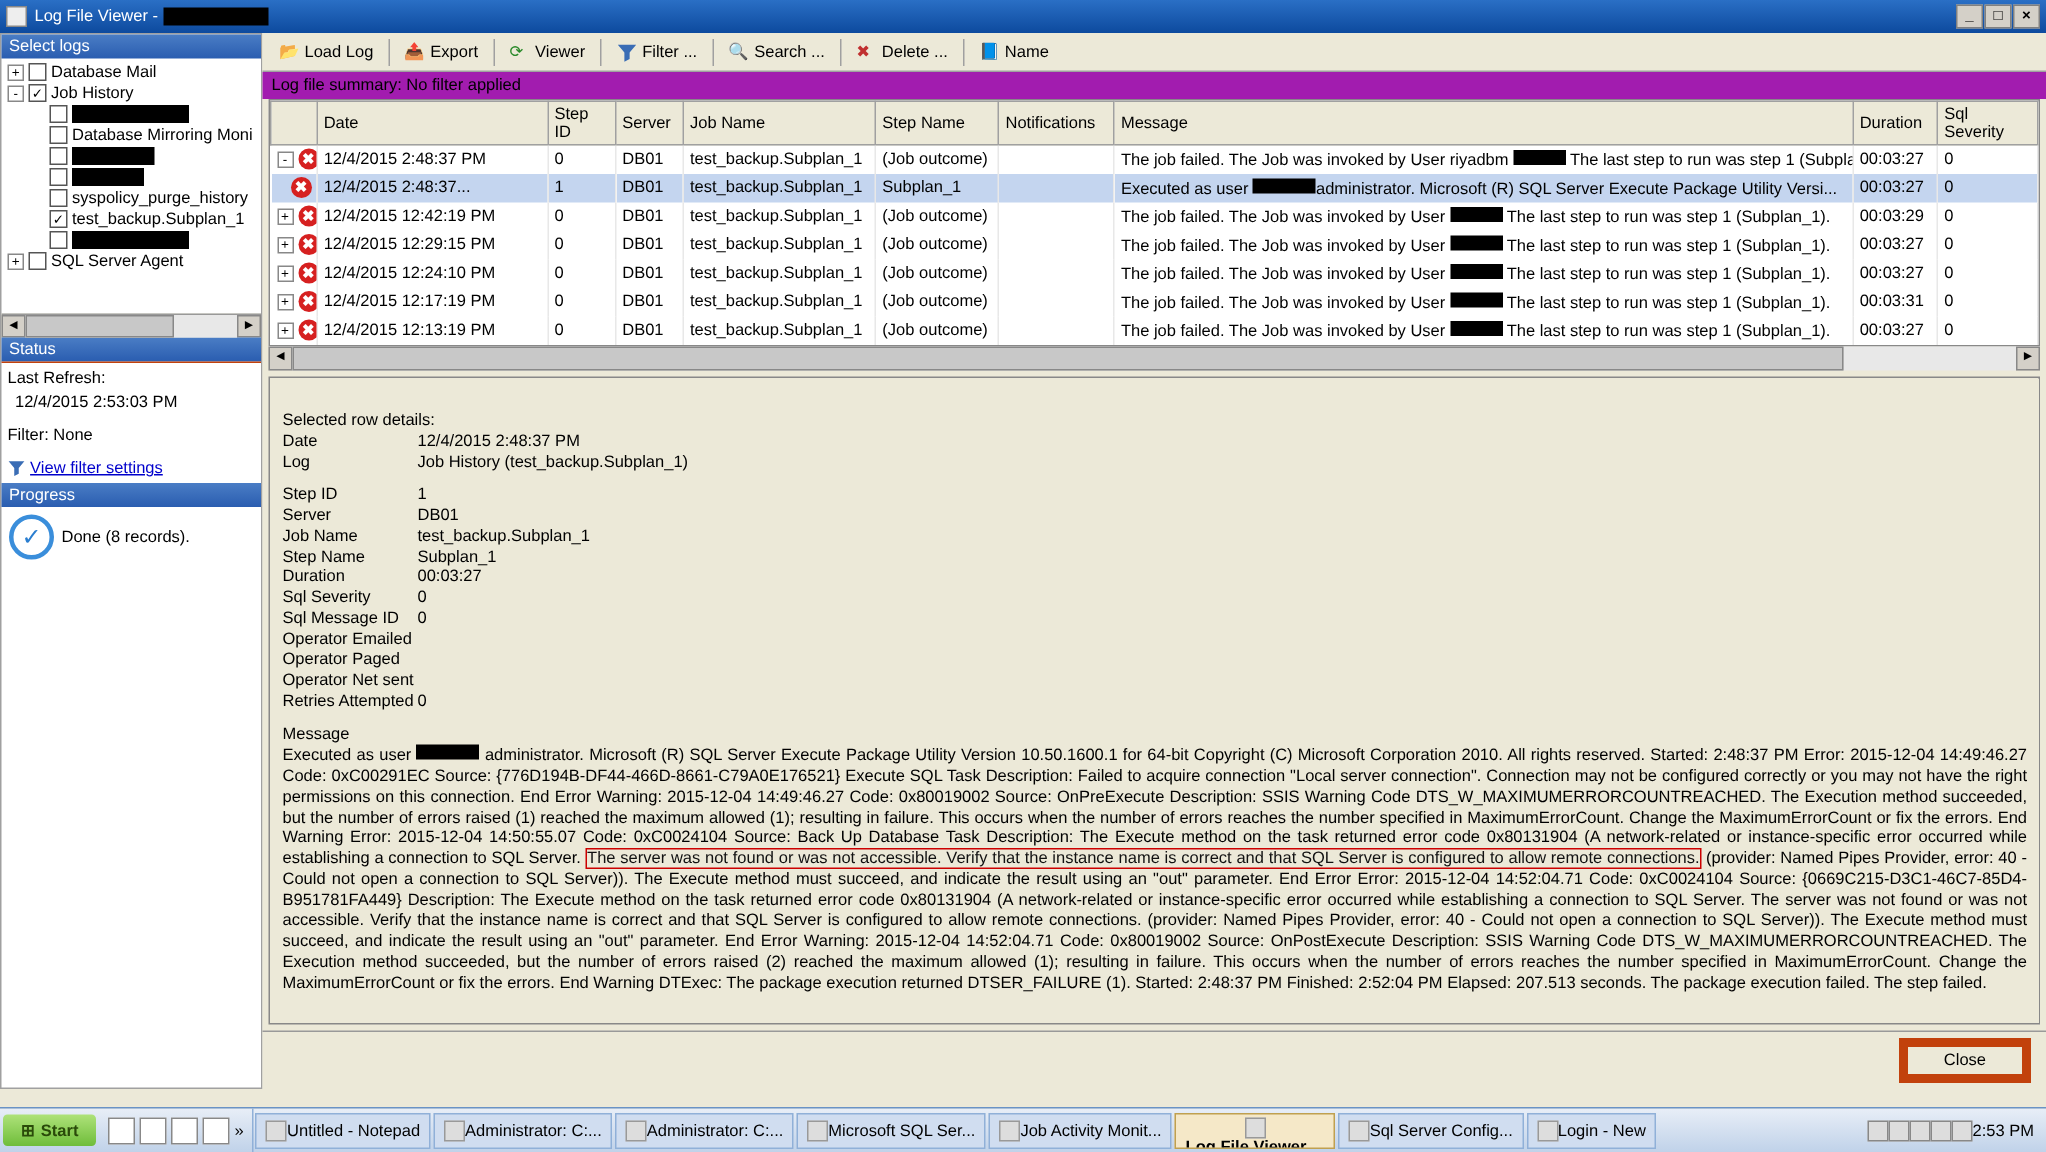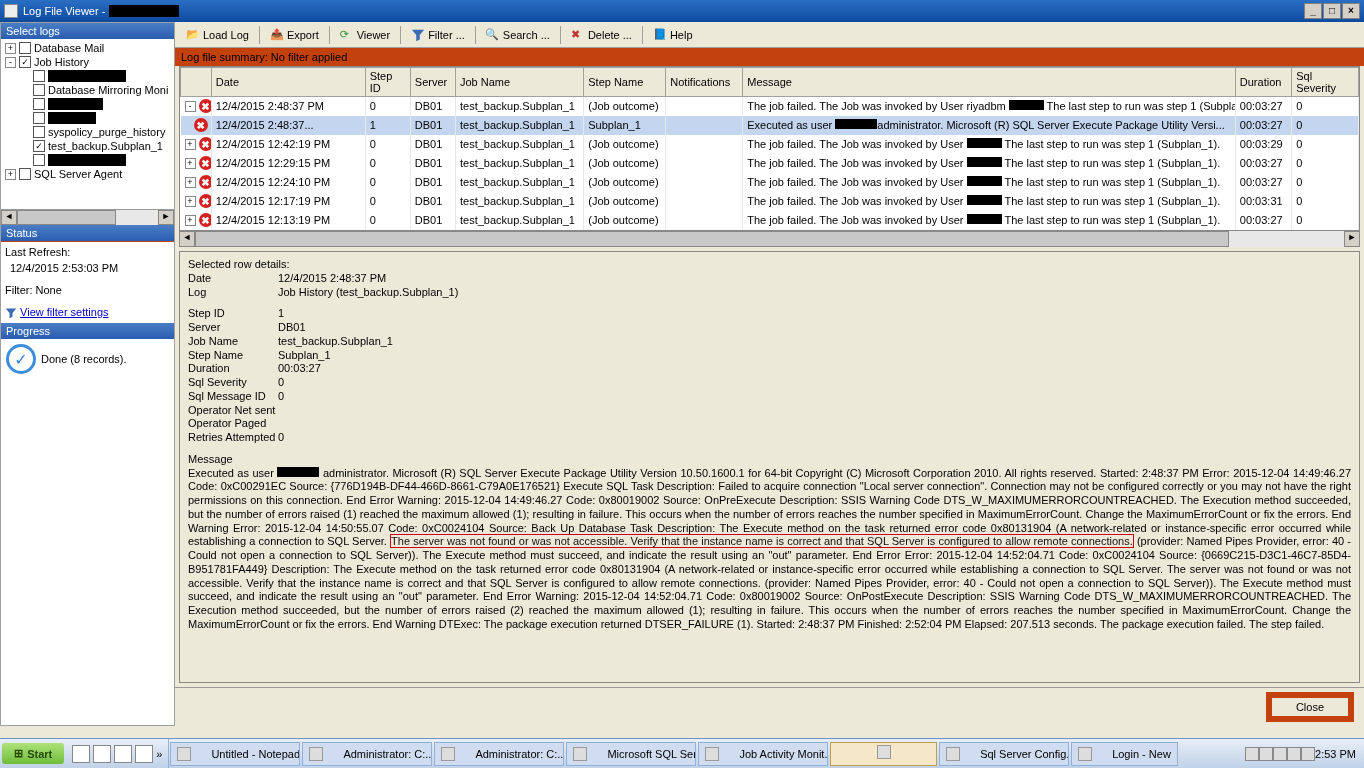--- a/index.html
+++ b/index.html
@@ -23,49 +23,49 @@
 .scrollrow .thumb { position:absolute; left:0; width:70%; height:100%; background:#c8c8c8; border:1px solid #888; }
 .statusbox { border-top:1px solid #c2410c; padding:4px; }
 .link { color:#0000cc; text-decoration:underline; cursor:pointer; }
 .funnelicon { width:12px; height:12px; display:inline-block; vertical-align:middle; }
 .progress-icon { width:30px; height:30px; border:3px solid #3a8edb; border-radius:50%; display:flex; align-items:center; justify-content:center; color:#2a7ed0; font-size:16px; margin:5px; }
 .rightpane { flex:1; display:flex; flex-direction:column; background:#ece9d8; }
 .toolbar { height:26px; background:#ece9d8; border-bottom:1px solid #a0a0a0; display:flex; align-items:center; padding:0 5px; gap:2px; }
 .tbtn { display:flex; align-items:center; gap:3px; padding:2px 6px; cursor:pointer; }
 .sep { width:1px; height:18px; background:#a0a0a0; margin:0 2px; }
 .ticon { width:14px; height:14px; display:inline-block; }
-.summarybar { padding:3px 6px; background:#c2410c; }
+.summarybar { padding:3px 6px; background:#a21caf; }
 .gridwrap { border:1px solid #888; background:#fff; margin:0 4px; height:165px; overflow:hidden; position:relative; }
 .grid { width:100%; border-collapse:collapse; table-layout:fixed; }
 .grid th { background:#ece9d8; border:1px solid #a0a0a0; padding:2px 4px; text-align:left; font-weight:normal; height:18px; }
 .grid td { border-right:1px solid #e8e8e8; padding:1px 4px; height:19px; white-space:nowrap; overflow:hidden; }
 .grid tr.sel td { background:#c4d5ef; }
 .col-expand { width:30px; }
 .col-date { width:150px; }
 .col-step { width:44px; }
 .col-srv { width:44px; }
 .col-job { width:125px; }
 .col-sname { width:80px; }
 .col-notif { width:75px; }
 .col-msg { width:480px; }
 .col-dur { width:55px; }
 .col-sev { width:65px; }
 .erricon { width:14px; height:14px; background:#d62020; border-radius:50%; display:inline-flex; align-items:center; justify-content:center; color:#fff; font-weight:bold; font-size:10px; vertical-align:middle; }
 .hscrollg { display:flex; height:16px; background:#ece9d8; }
-.detailpane { flex:1; margin:4px; border:1px solid #888; background:#ece9d8; padding:6px 8px; overflow:auto; font-size:11px; line-height:1.25; }
+.detailpane { flex:1; margin:4px; border:1px solid #888; background:#ece9d8; padding:22px 8px; overflow:auto; font-size:11px; line-height:1.25; }
 .detailpane .kv { display:flex; }
 .detailpane .k { width:90px; }
 .red-hl { border:1px solid #c00; color:#111; }
 .bottombar { display:flex; justify-content:flex-end; padding:4px 10px; border-top:1px solid #999; }
 .closebtn { padding:3px 24px; background:#ece9d8; border:6px solid #c2410c; }
 .taskbar { position:absolute; bottom:0; left:0; right:0; height:30px; background:linear-gradient(#e8eef7,#c0d2e9); display:flex; align-items:center; border-top:1px solid #6a93c6; }
 .start { background:linear-gradient(#aee27a,#6fbd3a); padding:4px 12px; border-radius:3px; margin:2px; font-weight:bold; color:#2a4a0a; display:flex; align-items:center; gap:4px; }
 .ql { display:flex; gap:3px; padding:0 6px; border-right:1px solid #90b0d8; height:100%; align-items:center; }
 .ql div { width:18px; height:18px; border:1px solid #888; background:#fff; }
-.taskbtn { display:flex; align-items:center; gap:20px; background:#d0ddf0; border:1px solid #90b0d8; padding:2px 6px; margin:2px 1px; height:24px; max-width:130px; overflow:hidden; white-space:nowrap; font-size:10px;text-align:center; }
+.taskbtn { display:flex; align-items:center; gap:0; background:#d0ddf0; border:1px solid #90b0d8; padding:2px 6px; margin:2px 1px; height:24px; max-width:130px; overflow:hidden; white-space:nowrap; font-size:10px;text-align:center; }
 .taskbtn.active { background:#f5e8c8; border-color:#c0a050; font-weight:bold;flex-direction:column; }
 .taskbtn .ti { width:14px; height:14px; background:#ddd; border:1px solid #999; flex-shrink:0; }
 .tray { margin-left:auto; display:flex; align-items:center; gap:0; padding:0 8px; font-size:10px; }
 .tray .ti { width:14px; height:14px; background:#ddd; border:1px solid #888; }
 </style>
 </head>
 <body>
 
 <div class="titlebar">
   <span class="icon"></span>
@@ -183,21 +183,21 @@
           <span>Search ...</span>
         </div>
         <div class="sep"></div>
       <div class="tbtn">
           <span class="ticon" style="color:#c03030">✖</span>
           <span>Delete ...</span>
         </div>
         <div class="sep"></div>
       <div class="tbtn">
           <span class="ticon">📘</span>
-          <span>Help</span>
+          <span>Name</span>
         </div>
     </div>
     <div class="summarybar">Log file summary: No filter applied</div>
 
     <div class="gridwrap">
       <table class="grid" id="grid">
           <thead>
             <tr>
               <th class="col-expand"></th>
               <th class="col-date">Date</th>
@@ -353,25 +353,29 @@
           </div>
           <div class="kv">
             <span class="k">Sql Severity</span>
             <span>0</span>
           </div>
           <div class="kv">
             <span class="k">Sql Message ID</span>
             <span>0</span>
           </div>
           <div class="kv">
+            <span class="k">Operator Emailed</span>
+            <span></span>
+          </div>
+          <div class="kv">
+            <span class="k">Operator Paged</span>
+            <span></span>
+          </div>
+          <div class="kv">
             <span class="k">Operator Net sent</span>
-            <span></span>
-          </div>
-          <div class="kv">
-            <span class="k">Operator Paged</span>
             <span></span>
           </div>
           <div class="kv">
             <span class="k">Retries Attempted</span>
             <span>0</span>
           </div>
         </div>
       <div style="height:8px"></div>
       <div>Message</div>
       <div style="text-align:justify">

